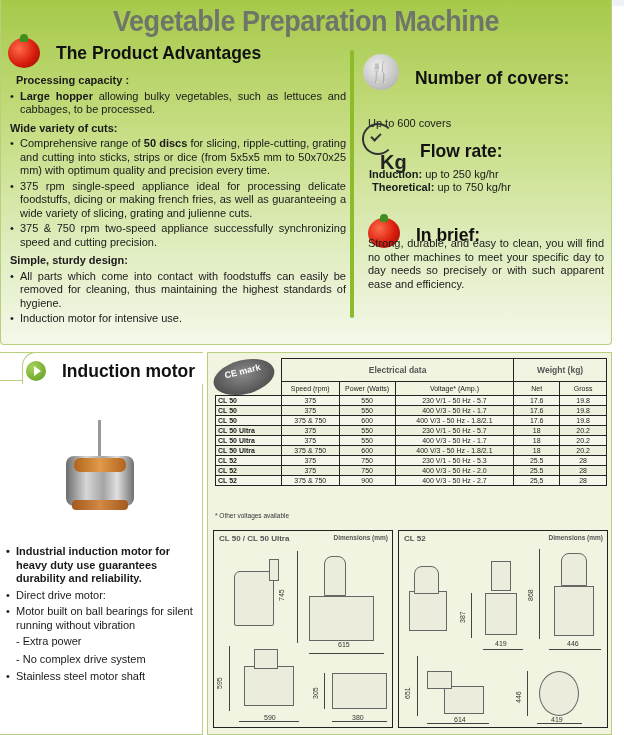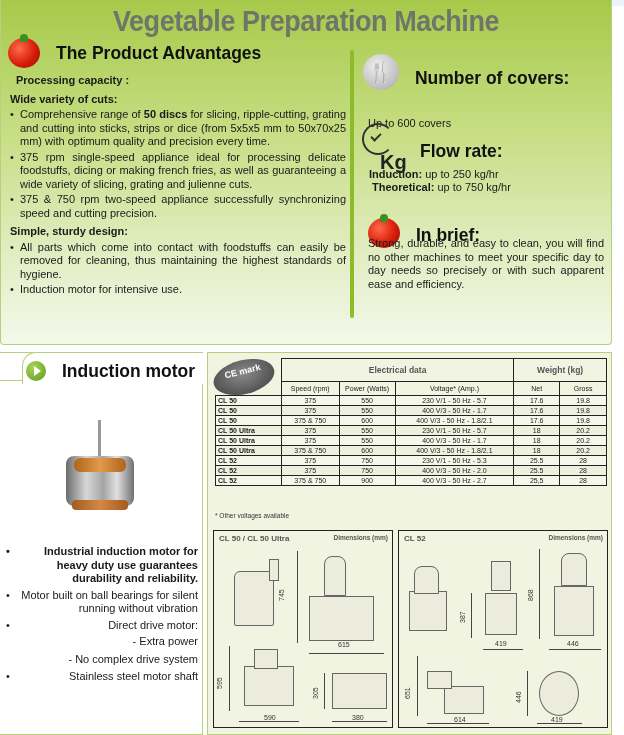--- a/index.html
+++ b/index.html
@@ -56,21 +56,21 @@
   .play-icon { width: 20px; height: 20px; border-radius: 50%; background: radial-gradient(circle at 35% 30%, #a6d35a, #5e9a1a); position: relative; }
   .play-icon::after { content:""; position:absolute; left:8px; top:5px; border-left:7px solid #fff; border-top:5px solid transparent; border-bottom:5px solid transparent; }
 
   .motor-img { position: absolute; left: 62px; top: 420px; width: 75px; height: 95px; }
   .motor-shaft { position:absolute; left:36px; top:0; width:3px; height:38px; background:#999; }
   .motor-body { position:absolute; left:4px; top:36px; width:68px; height:50px; border-radius:8px; background: linear-gradient(90deg,#6c6c6c,#d7d7d7 30%,#a5a5a5 55%,#e0e0e0 75%,#707070); }
   .motor-coil { position:absolute; left:12px; top:38px; width:52px; height:14px; background: linear-gradient(90deg,#b2641c,#e09a4a,#b2641c); border-radius:6px; }
   .motor-base { position:absolute; left:10px; top:80px; width:56px; height:10px; background: linear-gradient(90deg,#a35a1d,#d48845,#a35a1d); border-radius:4px; }
 
   .motor-list { position: absolute; left: 6px; top: 545px; width: 192px; font-size: 11px; line-height: 13.5px; }
-  .motor-list li { list-style: none; position: relative; padding-left: 10px; margin-bottom: 3px; text-align: right; }
+  .motor-list li { list-style: none; position: relative; padding-left: 10px; margin-bottom: 3px; }
   .motor-list li::before { content: "•"; position: absolute; left: 0; }
   .motor-list li.sub { padding-left: 10px; margin-bottom: 4px; }
   .motor-list li.sub::before { content: ""; }
   .motor-list li.strong { font-weight: bold; }
 
   .spec-panel {
     position: absolute; left: 207px; top: 352px; width: 405px; height: 383px;
     background: #f1f4e0; border: 1px solid #b8cf7c;
   }
   .ce-mark {
@@ -108,20 +108,23 @@
 <div class="top-panel"></div>
 <div class="main-title">Vegetable Preparation Machine</div>
 
 <div class="section-head" style="left:8px; top:38px;">
   <div class="tomato"></div>
   <span class="h-text">The Product Advantages</span>
 </div>
 
 <div class="left-col">
   <div class="sub">Processing capacity :</div>
+  <ul>
+    <li><b>Large hopper</b><span> allowing bulky vegetables, such as lettuces and cabbages, to be processed.</span></li>
+  </ul>
   <div class="sub">Wide variety of cuts:</div>
   <ul>
     <li><span>Comprehensive range of </span><b>50 discs</b><span> for slicing, ripple-cutting, grating and cutting into sticks, strips or dice (from 5x5x5 mm to 50x70x25 mm) with optimum quality and precision every time.</span></li>
     <li>375 rpm single-speed appliance ideal for processing delicate foodstuffs, dicing or making french fries, as well as guaranteeing a wide variety of slicing, grating and julienne cuts.</li>
     <li>375 &amp; 750 rpm two-speed appliance successfully synchronizing speed and cutting precision.</li>
   </ul>
   <div class="sub">Simple, sturdy design:</div>
   <ul>
     <li>All parts which come into contact with foodstuffs can easily be removed for cleaning, thus maintaining the highest standards of hygiene.</li>
     <li>Induction motor for intensive use.</li>
@@ -165,22 +168,22 @@
   <span class="h-text">Induction motor</span>
 </div>
 <div class="motor-img">
   <div class="motor-shaft"></div>
   <div class="motor-body"></div>
   <div class="motor-coil"></div>
   <div class="motor-base"></div>
 </div>
 <ul class="motor-list">
   <li class="strong">Industrial induction motor for heavy duty use guarantees durability and reliability.</li>
+  <li>Direct drive motor:</li>
   <li>Motor built on ball bearings for silent running without vibration</li>
-  <li>Direct drive motor:</li>
   <li class="sub">- Extra power</li>
   <li class="sub">- No complex drive system</li>
   <li>Stainless steel motor shaft</li>
 </ul>
 
 <div class="spec-panel"></div>
 
 <table class="spec">
   <colgroup>
     <col style="width:66px">

